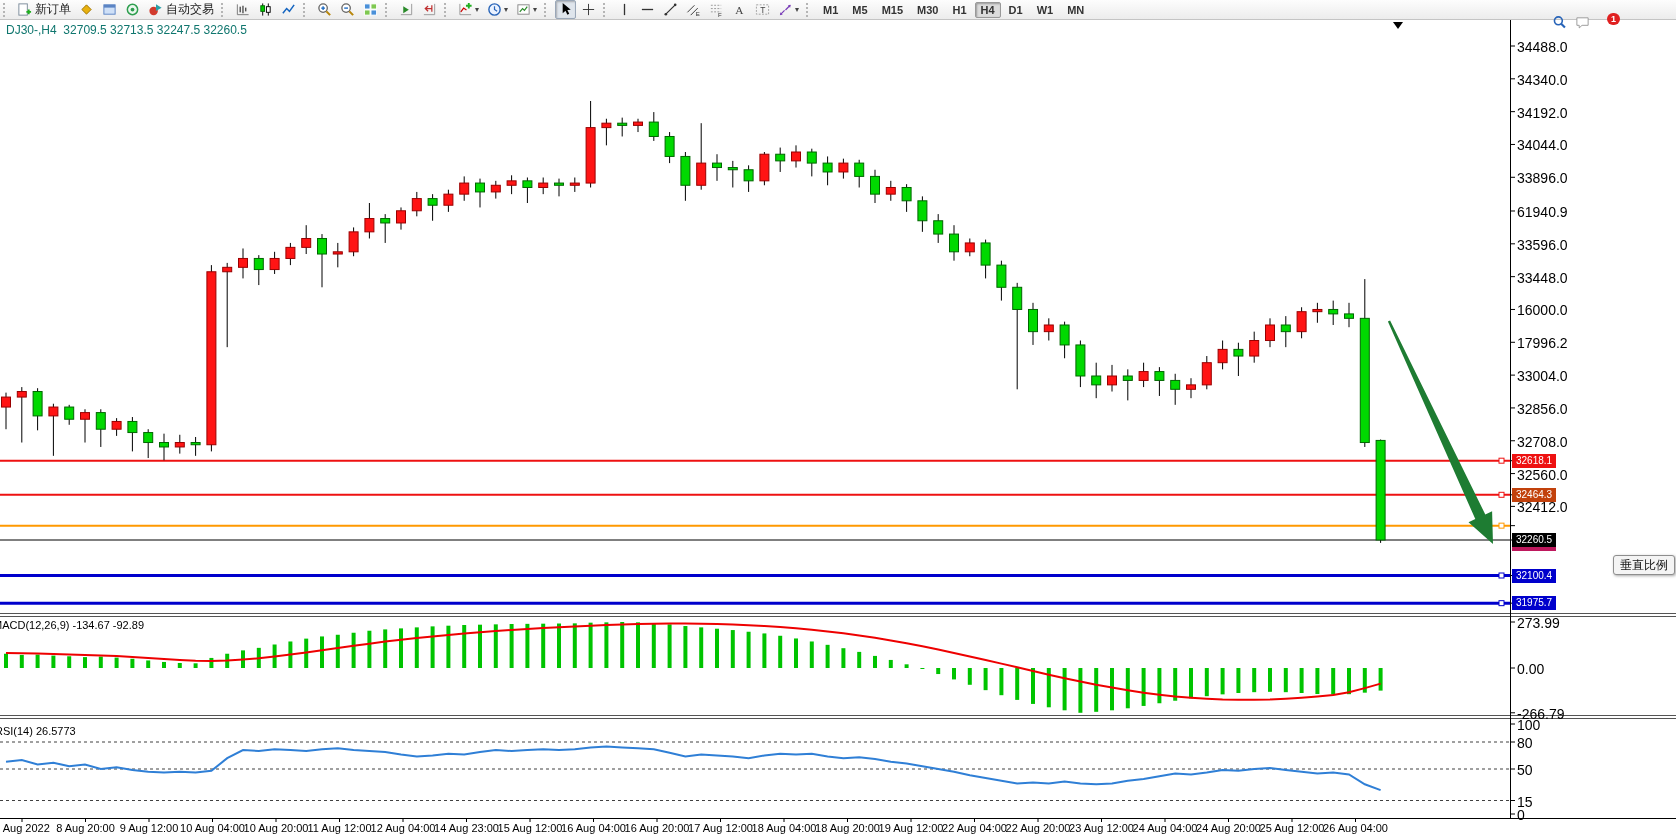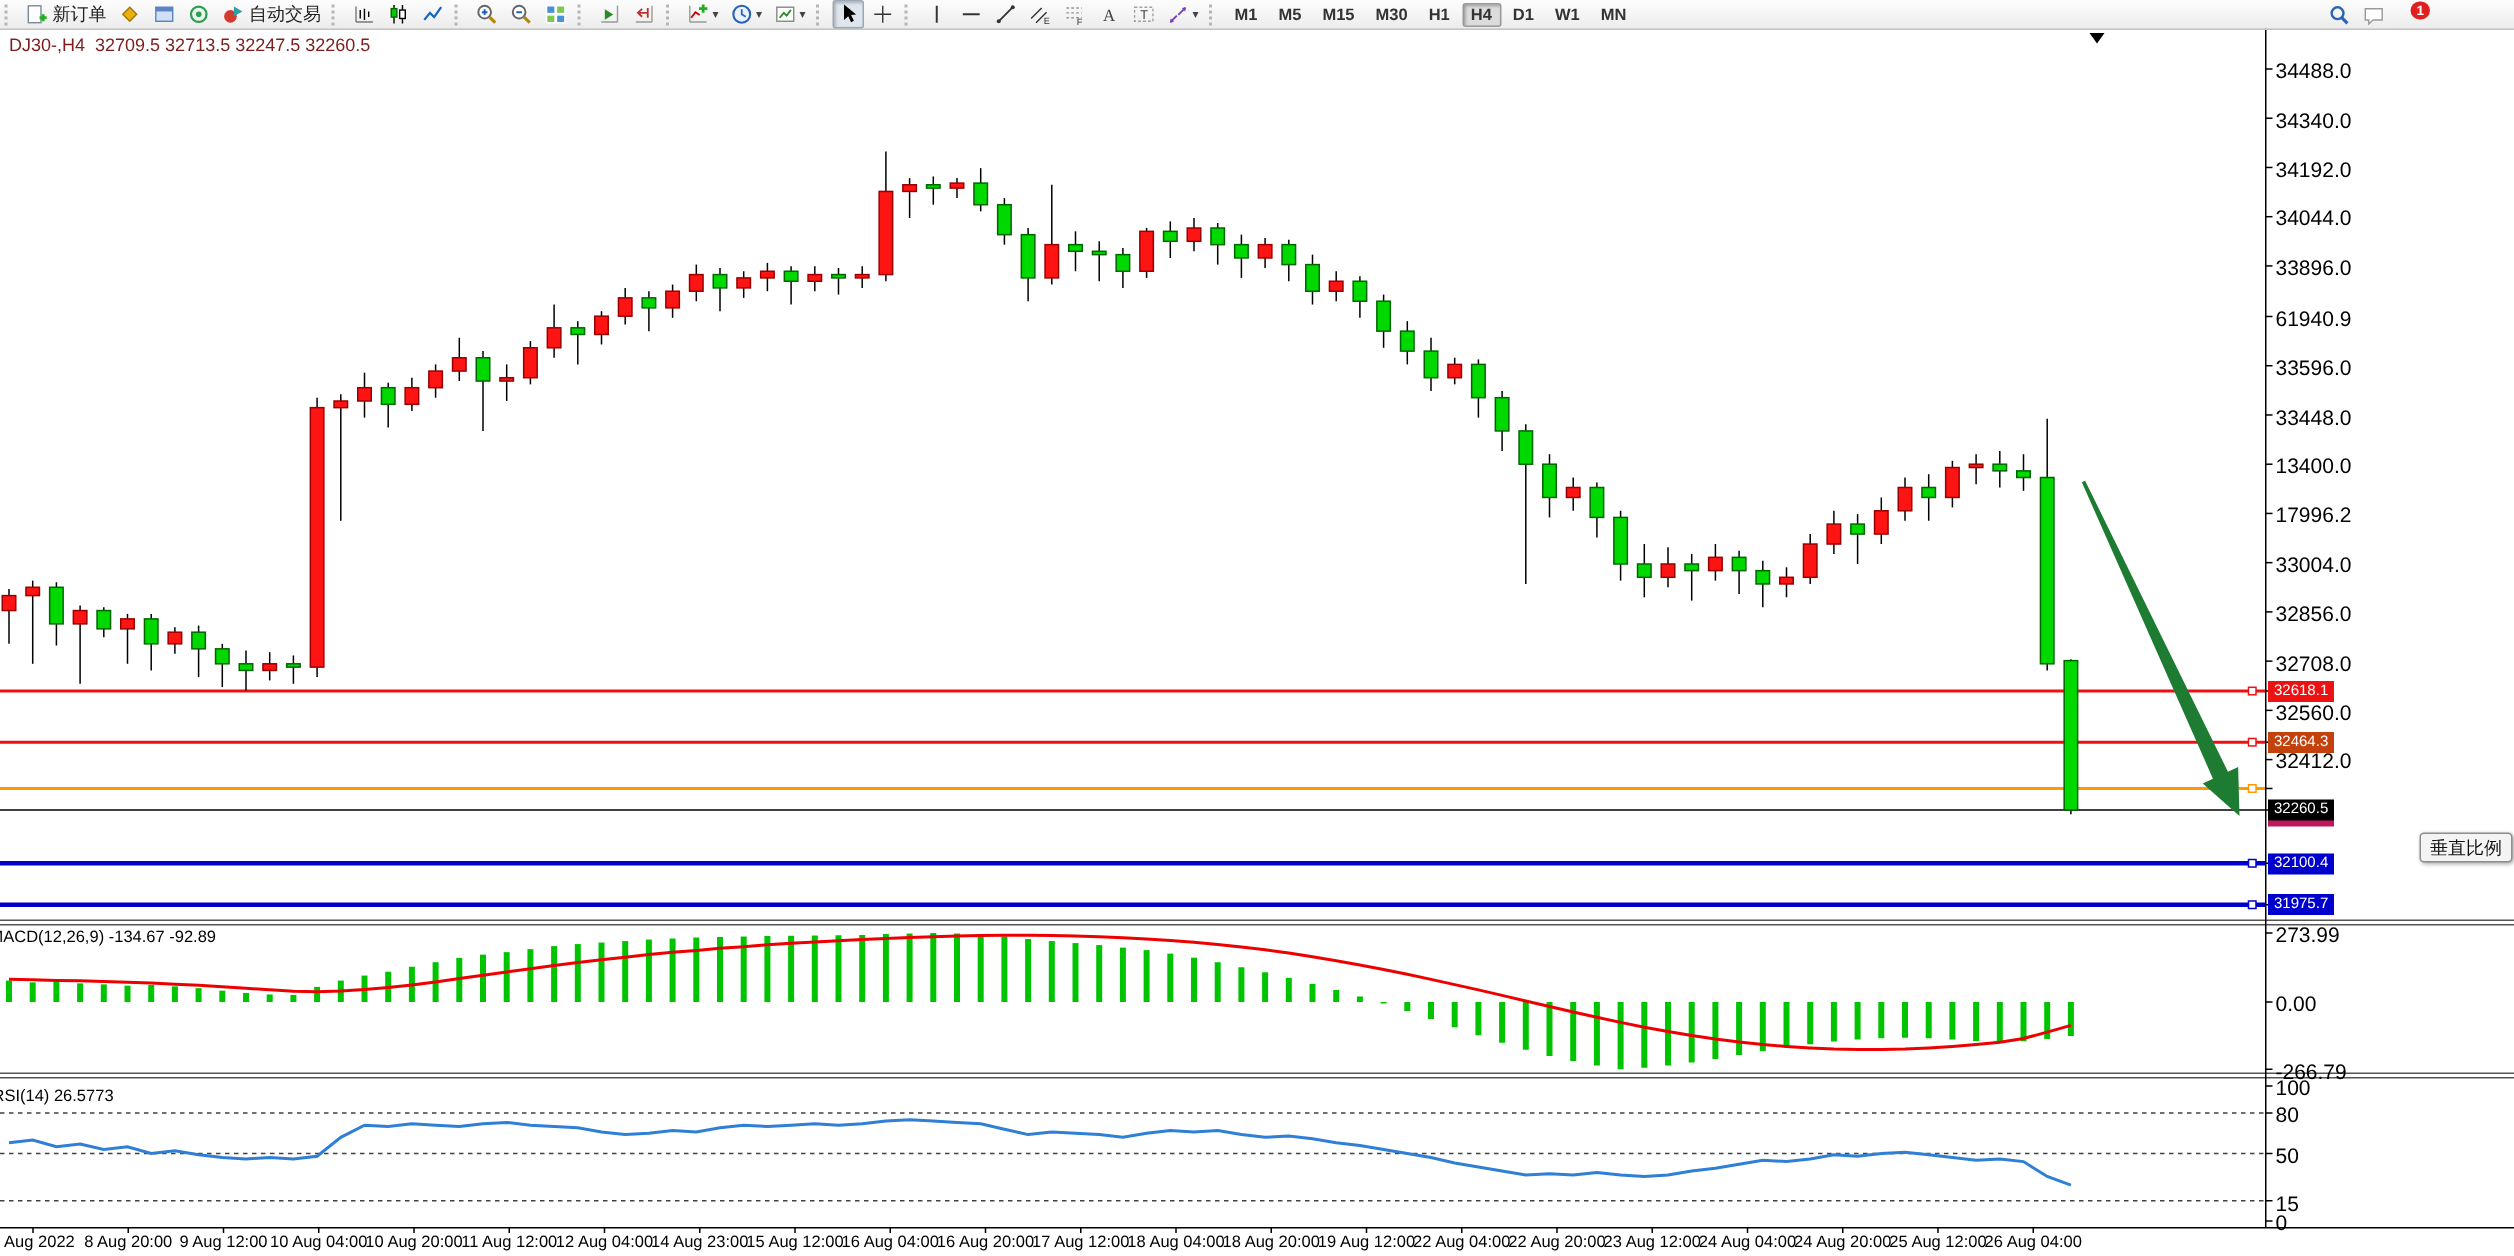--- a/index.html
+++ b/index.html
@@ -3,37 +3,37 @@
 <meta charset="utf-8">
 <style>
   html,body{margin:0;padding:0;background:#fff;}
   #app{position:relative;width:1676px;height:837px;overflow:hidden;background:#fff;
        font-family:"Liberation Sans",sans-serif;-webkit-font-smoothing:antialiased;}
   
   #toolbar{position:absolute;left:0;top:0;width:1676px;height:19px;
     background:linear-gradient(#fdfdfd,#ececec);border-bottom:1px solid #c4c4c4;
     display:flex;align-items:center;z-index:30;}
   .tgrip{width:5px;height:14px;margin:0 3px;border-left:2px dotted #b5b5b5;}
-  .tbtn{display:inline-flex;align-items:center;height:17px;padding:0 2px;margin:0 1px;
+  .tbtn{display:inline-flex;align-items:center;height:17px;padding:0 2px;margin:12px 1px;
     border:1px solid transparent;border-radius:2px;cursor:default;}
   .tbtn.active{background:#dfe5ec;border-color:#9aa7b8;box-shadow:inset 1px 1px 2px rgba(0,0,0,.25);}
   .tbtn svg{width:15px;height:15px;}
   .tlabel{font-size:12px;color:#222;margin-left:3px;white-space:nowrap;}
   .caret{font-size:8px;color:#444;margin-left:2px;}
   .tfbtn{font-size:11px;font-weight:bold;color:#333;padding:1px 5px;margin:0 1px;
     border:1px solid transparent;border-radius:2px;}
   .tfbtn.active{background:#dcdcdc;border-color:#999;box-shadow:inset 1px 1px 2px rgba(0,0,0,.3);}
   #rightIcons{position:absolute;left:1548px;top:1px;display:flex;align-items:center;}
   #chatBadge{position:absolute;left:34px;top:-1px;min-width:9px;height:12px;padding:0 2px;
     background:#e02020;border-radius:7px;color:#fff;font-size:9px;font-weight:bold;
     text-align:center;line-height:12px;}
   
   #gfx{position:absolute;left:0;top:0;z-index:1;}
   .lbl{position:absolute;font-size:11px;color:#000;white-space:nowrap;z-index:5;}
-  #ohlcTitle{position:absolute;left:6px;top:23px;font-size:12px;color:#7f1d1d;z-index:6;}
+  #ohlcTitle{position:absolute;left:6px;top:23px;font-size:12px;color:#0f766e;z-index:6;}
   .axlbl{position:absolute;left:1517px;font-size:14px;color:#000;white-space:nowrap;z-index:5;}
   .tag{position:absolute;left:1512px;height:14px;line-height:14px;padding:0 4px;
     font-size:10px;color:#fff;white-space:nowrap;z-index:7;}
   .tmlbl{position:absolute;top:822px;font-size:11px;color:#000;white-space:nowrap;
     transform:translateX(-50%);z-index:5;}
   #macdLabel{position:absolute;left:-7px;top:619px;font-size:11px;color:#000;z-index:5;}
   #rsiLabel{position:absolute;left:-5px;top:725px;font-size:11px;color:#000;z-index:5;}
   #tooltip{position:absolute;left:1613px;top:555px;width:60px;height:18px;line-height:18px;
     text-align:center;background:#f4f4f4;border:1px solid #8e8e8e;border-radius:3px;
     font-size:12px;color:#111;box-shadow:1px 1px 3px rgba(0,0,0,.35);z-index:20;}
@@ -585,21 +585,21 @@
   <div id="rsiLabel" class="lbl">RSI(14) 26.5773</div>
   <div id="labels">
       <div class="axlbl" style="top:39px">34488.0</div>
       <div class="axlbl" style="top:71.82244668911335px">34340.0</div>
       <div class="axlbl" style="top:104.64489337822671px">34192.0</div>
       <div class="axlbl" style="top:137.46734006734007px">34044.0</div>
       <div class="axlbl" style="top:170.28978675645342px">33896.0</div>
       <div class="axlbl" style="top:203.9993265993266px">61940.9</div>
       <div class="axlbl" style="top:236.82177328843997px">33596.0</div>
       <div class="axlbl" style="top:269.64421997755335px">33448.0</div>
-      <div class="axlbl" style="top:302.4666666666667px">13400.0</div>
+      <div class="axlbl" style="top:302.4666666666667px">16000.0</div>
       <div class="axlbl" style="top:335.28911335578005px">17996.2</div>
       <div class="axlbl" style="top:368.1115600448934px">33004.0</div>
       <div class="axlbl" style="top:400.93400673400674px">32856.0</div>
       <div class="axlbl" style="top:433.7564534231201px">32708.0</div>
       <div class="axlbl" style="top:466.57890011223344px">32560.0</div>
       <div class="axlbl" style="top:499.4013468013468px">32412.0</div>
       <div class="tag" style="top:453.6938720538724px;background:#ee1111">32618.1</div>
       <div class="tag" style="top:487.80260381593735px;background:#c2410c">32464.3</div>
       <div class="tag" style="top:537px;background:#be185d">32325.2</div>
       <div class="tag" style="top:533px;background:#000000">32260.5</div>

